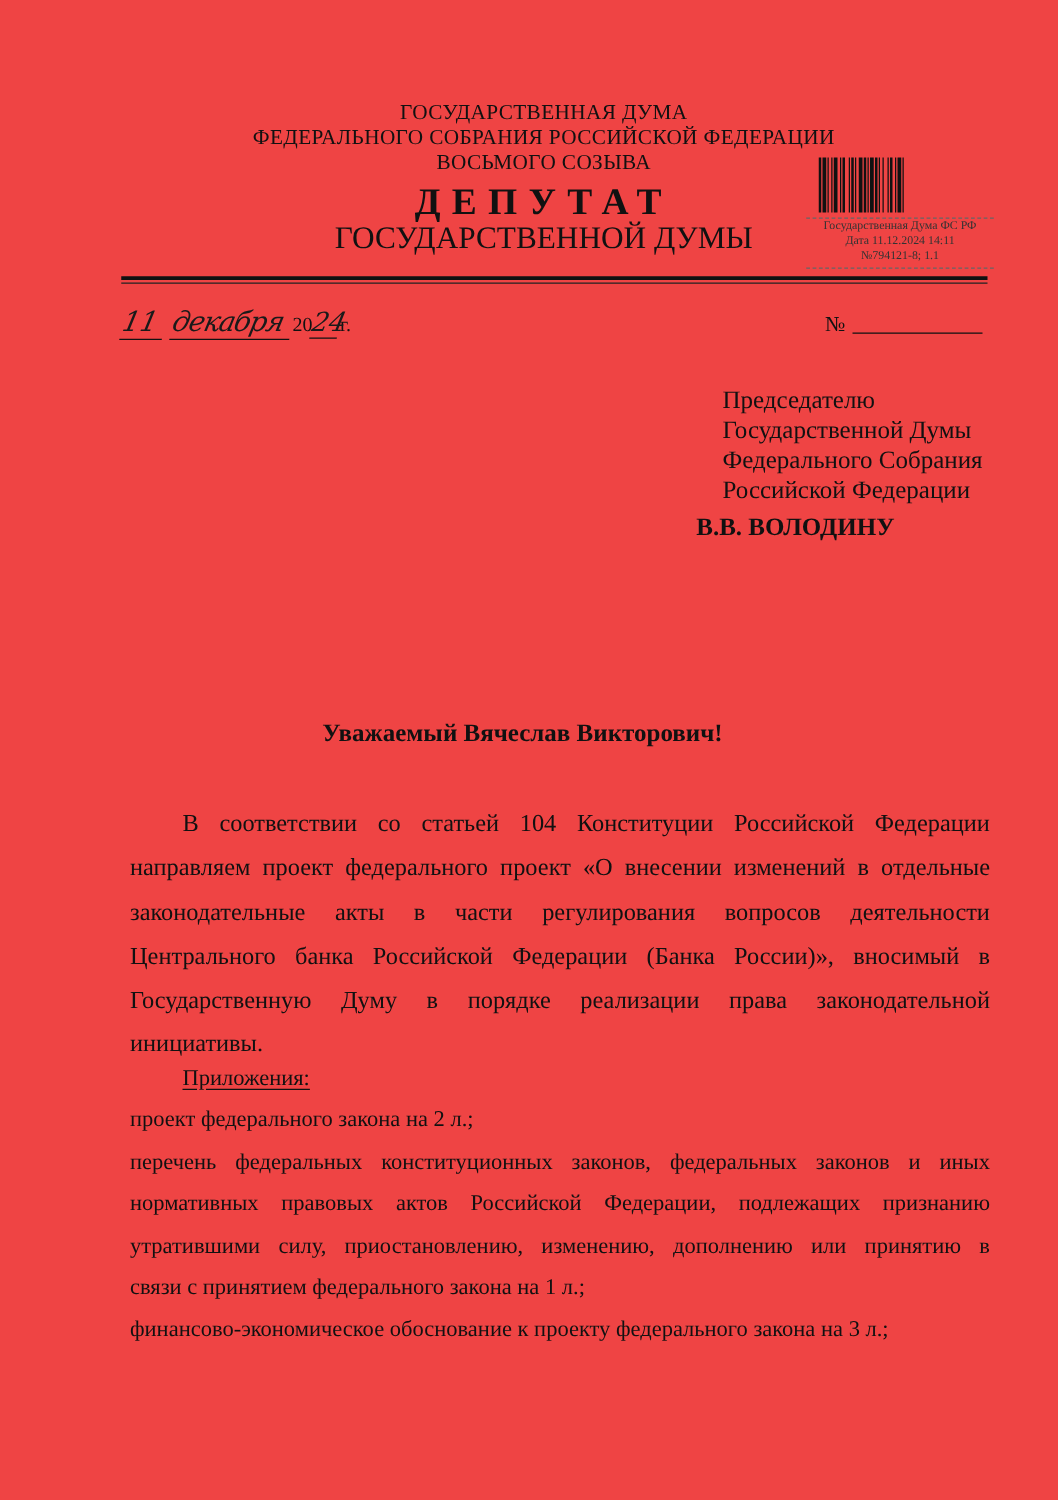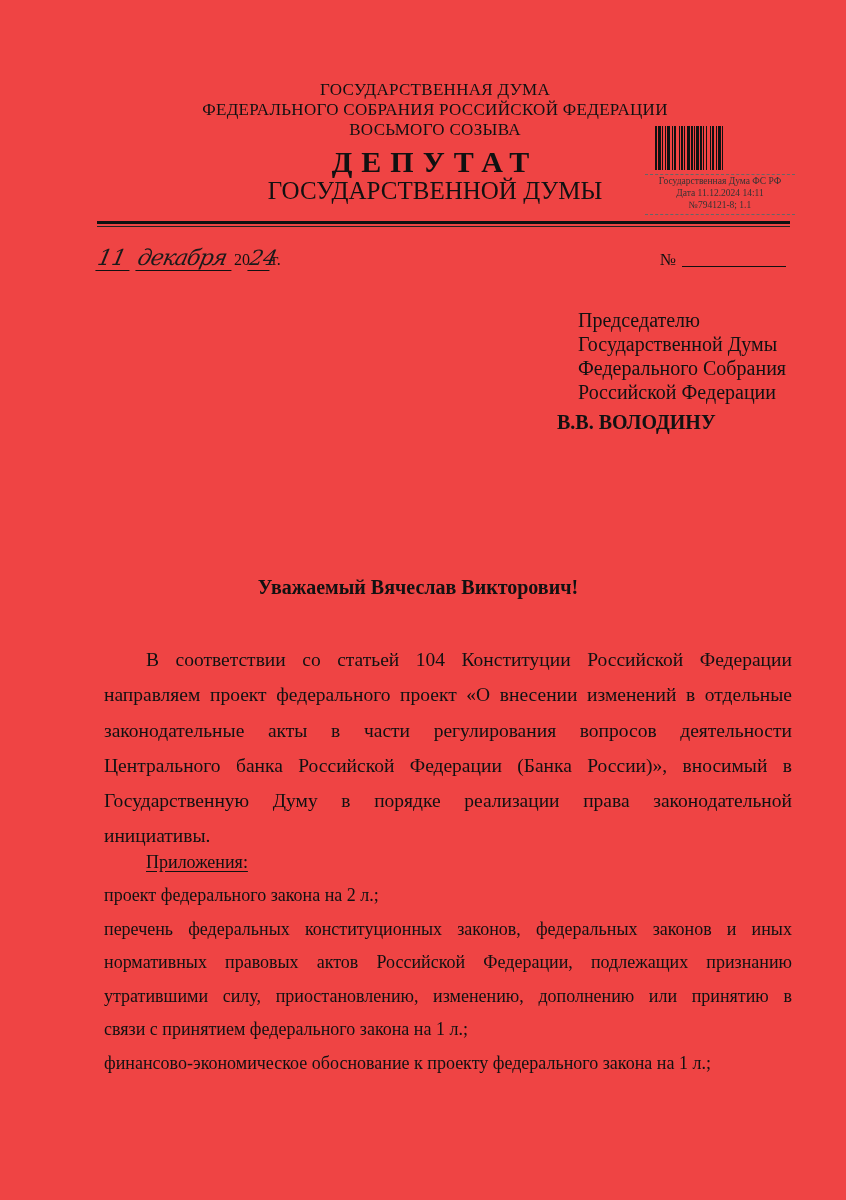--- a/index.html
+++ b/index.html
@@ -412,16 +412,16 @@
         <span>утратившими</span>
         <span>силу,</span>
         <span>приостановлению,</span>
         <span>изменению,</span>
         <span>дополнению</span>
         <span>или</span>
         <span>принятию</span>
         <span>в</span>
       </div>
     <div class="attach-line">связи с принятием федерального закона на 1 л.;</div>
-    <div class="attach-line">финансово-экономическое обоснование к проекту федерального закона на 1 л.;</div>
+    <div class="attach-line">финансово-экономическое обоснование к проекту федерального закона на 3 л.;</div>
   </div>
 
 </div>
 
 </body></html>

